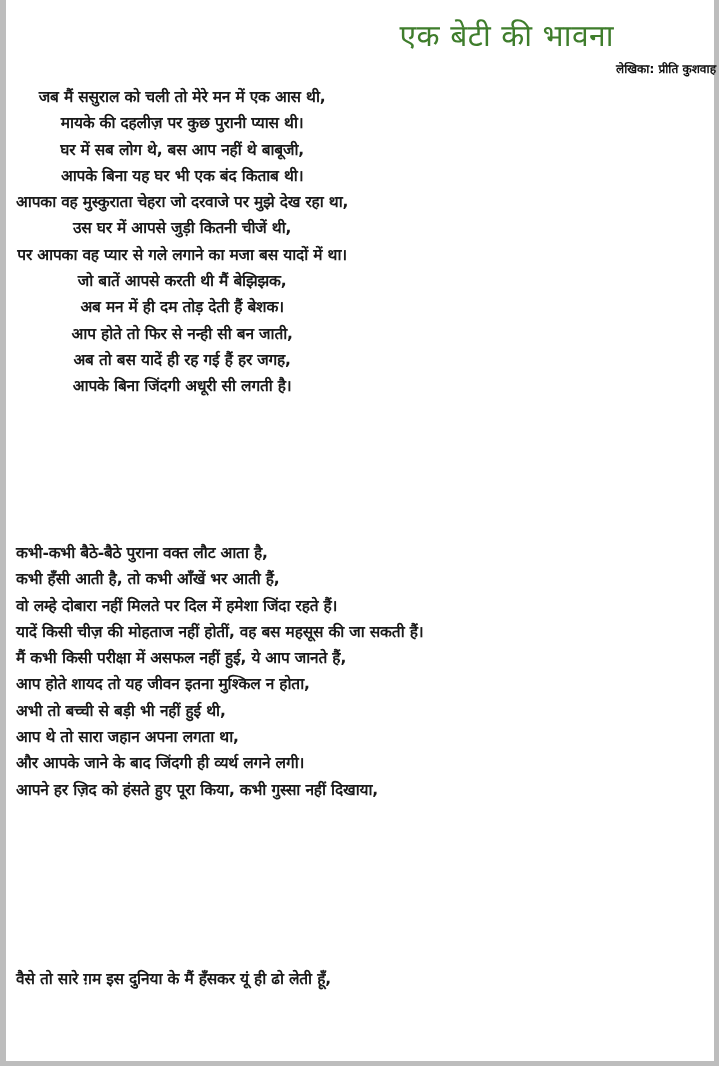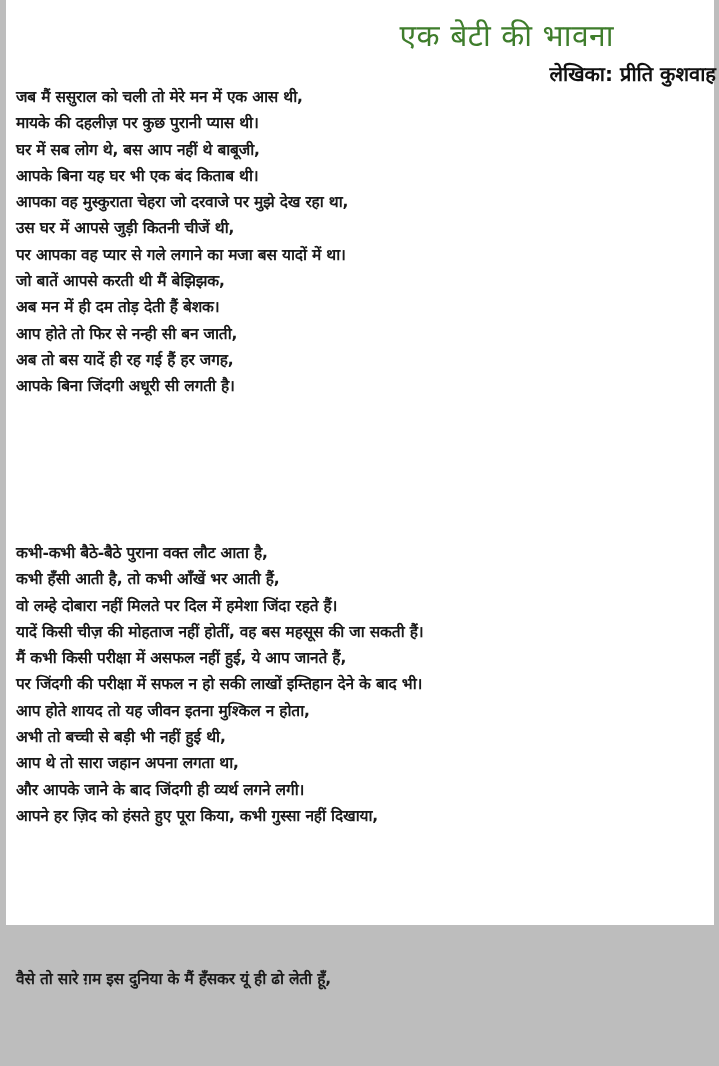--- a/index.html
+++ b/index.html
@@ -3,41 +3,41 @@
 <meta charset="utf-8">
 <style>
   html, body { margin: 0; padding: 0; }
   body {
     width: 719px; height: 1066px; overflow: hidden;
     background: #bdbdbd;
     position: relative;
     font-family: "DejaVu Sans", sans-serif;
   }
   .page {
-    position: absolute; left: 6px; top: 0; width: 708px; height: 925px;
+    position: absolute; left: 6px; top: 0; width: 708px; height: 1061px;
     background: #ffffff;
   }
   .title {
     position: absolute; right: 100px; top: 14px;
     color: #3f7d2c; font-size: 30px; font-weight: normal; margin: 0;
     letter-spacing: 0.5px;
   }
   .author {
     position: absolute; right: -2px; top: 60px;
-    color: #111; font-size: 20px; font-weight: bold;
+    color: #111; font-size: 12px; font-weight: bold;
   }
   .stanza {
     position: absolute; left: 10px; margin: 0; padding: 0; list-style: none;
   }
   .stanza li {
     height: 26.3px; line-height: 26.3px;
     font-size: 15.5px; color: #1a1a1a; font-weight: bold;
     white-space: nowrap; letter-spacing: -0.2px;
   }
-  #stanza-1 { top: 84px; }
+  #stanza-1 { top: 84px; text-align: center; }
   #stanza-2 { top: 540px; }
   #stanza-3 { top: 966px; }
 </style>
 </head>
 <body>
 
 <div class="page">
   <h1 class="title">एक बेटी की भावना</h1>
   <div class="author">लेखिका: प्रीति कुशवाह</div>
 
@@ -55,21 +55,20 @@
     <li>अब तो बस यादें ही रह गई हैं हर जगह,</li>
     <li>आपके बिना जिंदगी अधूरी सी लगती है।</li>
   </ul>
 
   <ul class="stanza" id="stanza-2">
     <li>कभी-कभी बैठे-बैठे पुराना वक्त लौट आता है,</li>
     <li>कभी हँसी आती है, तो कभी आँखें भर आती हैं,</li>
     <li>वो लम्हे दोबारा नहीं मिलते पर दिल में हमेशा जिंदा रहते हैं।</li>
     <li>यादें किसी चीज़ की मोहताज नहीं होतीं, वह बस महसूस की जा सकती हैं।</li>
     <li>मैं कभी किसी परीक्षा में असफल नहीं हुई, ये आप जानते हैं,</li>
-    <li>पर जिंदगी की परीक्षा में सफल न हो सकी लाखों इम्तिहान देने के बाद भी।</li>
     <li>आप होते शायद तो यह जीवन इतना मुश्किल न होता,</li>
     <li>अभी तो बच्ची से बड़ी भी नहीं हुई थी,</li>
     <li>आप थे तो सारा जहान अपना लगता था,</li>
     <li>और आपके जाने के बाद जिंदगी ही व्यर्थ लगने लगी।</li>
     <li>आपने हर ज़िद को हंसते हुए पूरा किया, कभी गुस्सा नहीं दिखाया,</li>
   </ul>
 
   <ul class="stanza" id="stanza-3">
     <li>वैसे तो सारे ग़म इस दुनिया के मैं हँसकर यूं ही ढो लेती हूँ,</li>
   </ul>

